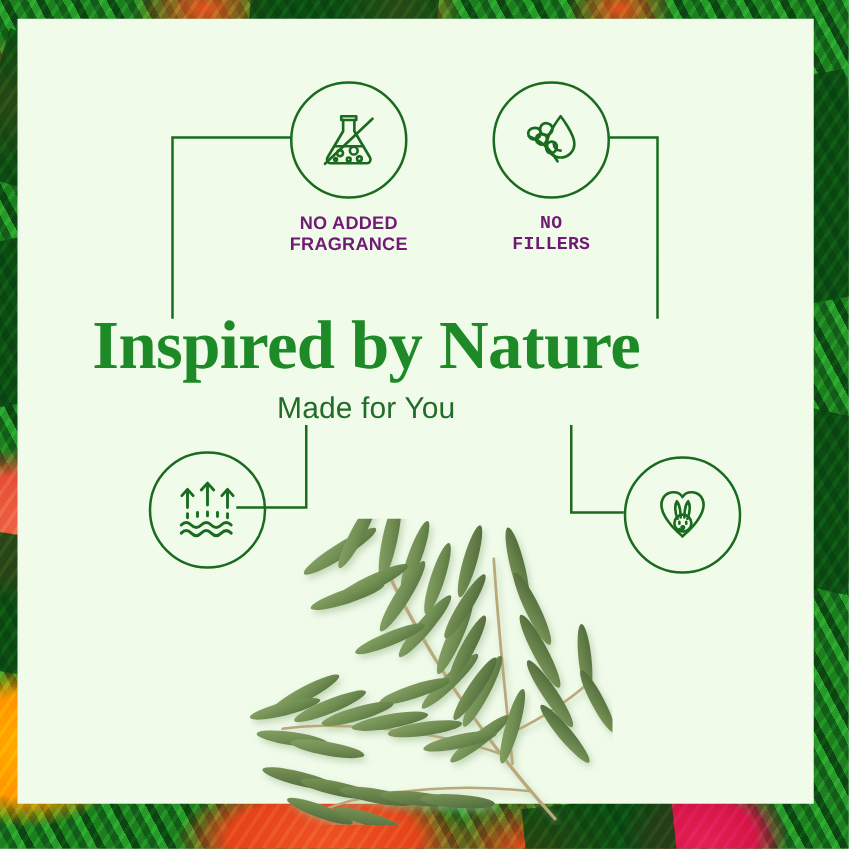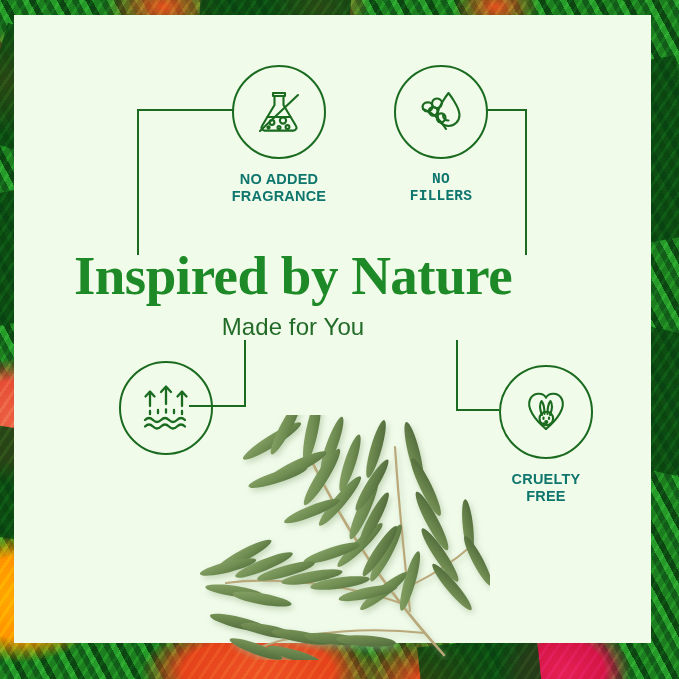--- a/index.html
+++ b/index.html
@@ -87,21 +87,21 @@
     border: 2.4px solid #1a6b1f;
     border-radius: 50%;
     margin: 0 auto;
     display: flex;
     align-items: center;
     justify-content: center;
     background: transparent;
   }
   .badge .label {
     margin-top: 12px;
-    color: #0f766e;
+    color: #701a75;
     font-weight: bold;
     font-size: 14.5px;
     line-height: 1.18;
     letter-spacing: 0.2px;
     white-space: pre-line;
   }
 
   .badge-fragrance { left: 190px; top: 50px;  width: 150px; }
   .badge-fillers   { left: 352px; top: 50px;  width: 150px; font-family: Liberation Mono, monospace; }
   .badge-steam     { left: 77px;  top: 346px; width: 150px; }
@@ -250,22 +250,20 @@
             <path d="M24.5 37.5 a6.8 6.8 0 0 1 13.6 0 a6.8 6.8 0 0 1 -6.8 6.8 a6.8 6.8 0 0 1 -6.8 -6.8 Z"></path>
 
             <path d="M28.5 36.5 v1.4"></path>
             <path d="M34 36.5 v1.4"></path>
 
             <path d="M31.2 40 a1 1 0 1 0 0.1 0 Z"></path>
             <path d="M31.2 41 v1.3 M31.2 42.3 q-1.6 1.2 -2.8 0"></path>
           </g>
         </svg>
       </div>
-      <div class="label">CRUELTY
-FREE</div>
     </div>
 
     <div class="headline">
       <div class="title">Inspired by Nature</div>
       <div class="subtitle">Made for You</div>
     </div>
 
     <svg class="branch" viewBox="0 0 290 245">
       <defs>
         <linearGradient id="lf" x1="0" y1="0" x2="1" y2="1">

